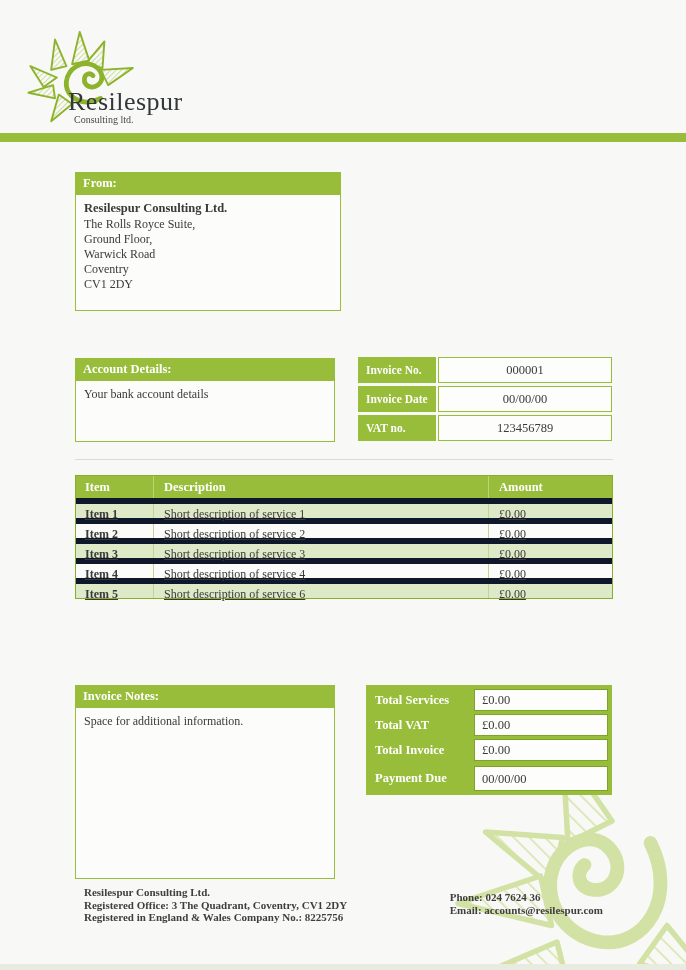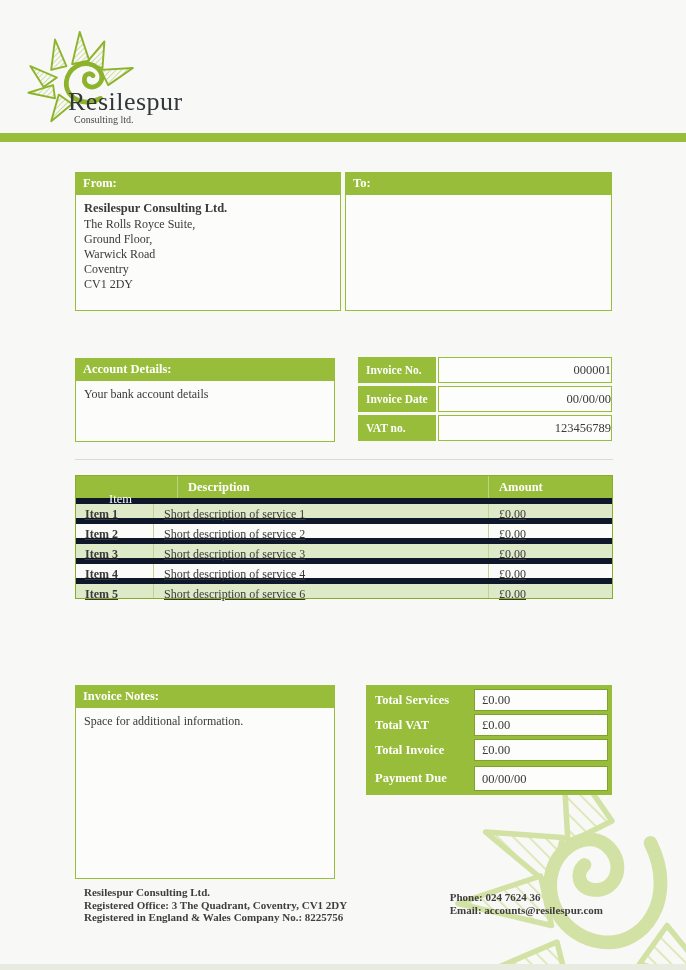--- a/index.html
+++ b/index.html
@@ -43,35 +43,35 @@
   .notes-box .gbody{height:172px;}
   
   .meta-table{position:absolute;left:358px;top:357px;width:254px;}
   .meta-row{display:flex;height:26px;margin-bottom:3px;}
   .meta-label{
     width:78px;background:var(--green);color:#fff;font-weight:bold;font-size:11.5px;
     line-height:26px;padding-left:8px;box-sizing:border-box;flex:none;
   }
   .meta-value{
     flex:1;background:#fdfdfc;border:1px solid var(--green);box-sizing:border-box;
-    text-align:right;font-size:12.5px;line-height:24px;margin-left:2px;
+    text-align:center;font-size:12.5px;line-height:24px;margin-left:2px;
   }
   
   .pre-table-line{position:absolute;left:75px;top:459px;width:538px;height:1px;background:#dcdcd6;}
   .items-table{
     position:absolute;left:75px;top:475px;width:538px;
     border:1.5px solid var(--green-dark);box-sizing:border-box;background:var(--row-white);
   }
   .it-head{display:flex;background:var(--green);color:#fff;font-weight:bold;font-size:12.5px;height:22px;line-height:22px;}
   .it-row{display:flex;height:20px;font-size:12px;border-top:6px solid #0f172a;box-sizing:border-box;text-decoration:underline;}
   .it-row.alt{background:var(--row-green);}
   .c-item{width:77px;flex:none;padding:3px 0 0 9px;box-sizing:border-box;font-weight:bold;}
   .c-desc{flex:1;padding:3px 0 0 10px;box-sizing:border-box;border-left:1px solid #c3d395;}
   .c-amt{width:124px;flex:none;padding:3px 0 0 10px;box-sizing:border-box;border-left:1px solid #c3d395;}
-  .it-head .c-item{font-weight:normal;padding-top:12px;margin-left:24px;}
+  .it-head .c-item{font-weight:bold;padding-top:0;}
   .it-head .c-desc,.it-head .c-amt{border-left:1px solid rgba(255,255,255,.35);padding-top:0;}
   
   .totals{position:absolute;left:366px;top:685px;width:246px;background:var(--green);padding:4px;box-sizing:border-box;}
   .tot-row{display:flex;height:22px;margin-bottom:3px;}
   .tot-row:last-child{margin-bottom:0;}
   .tot-row.due{margin-top:5px;height:25px;}
   .tot-label{width:104px;flex:none;color:#fff;font-weight:bold;font-size:12.5px;line-height:22px;padding-left:5px;box-sizing:border-box;}
   .tot-value{flex:1;background:#fdfdfc;border:1px solid #7ea32c;box-sizing:border-box;font-size:12.5px;line-height:20px;padding-left:7px;}
   .tot-row.due .tot-label,.tot-row.due .tot-value{line-height:24px;}
   
@@ -131,24 +131,20 @@
     <div class="gbody">
       <div class="addr-company">Resilespur Consulting Ltd.</div>
       <div>The Rolls Royce Suite,</div>
       <div>Ground Floor,</div>
       <div>Warwick Road</div>
       <div>Coventry</div>
       <div>CV1 2DY</div>
     </div>
   </div>
 
-  <div class="gbox to-box">
-    <div class="ghead">To:</div>
-    <div class="gbody"></div>
-  </div>
 
   <div class="gbox acct-box">
     <div class="ghead">Account Details:</div>
     <div class="gbody">Your bank account details</div>
   </div>
 
   <div class="meta-table">
     <div class="meta-row">
       <div class="meta-label">Invoice No.</div>
       <div class="meta-value">000001</div>

